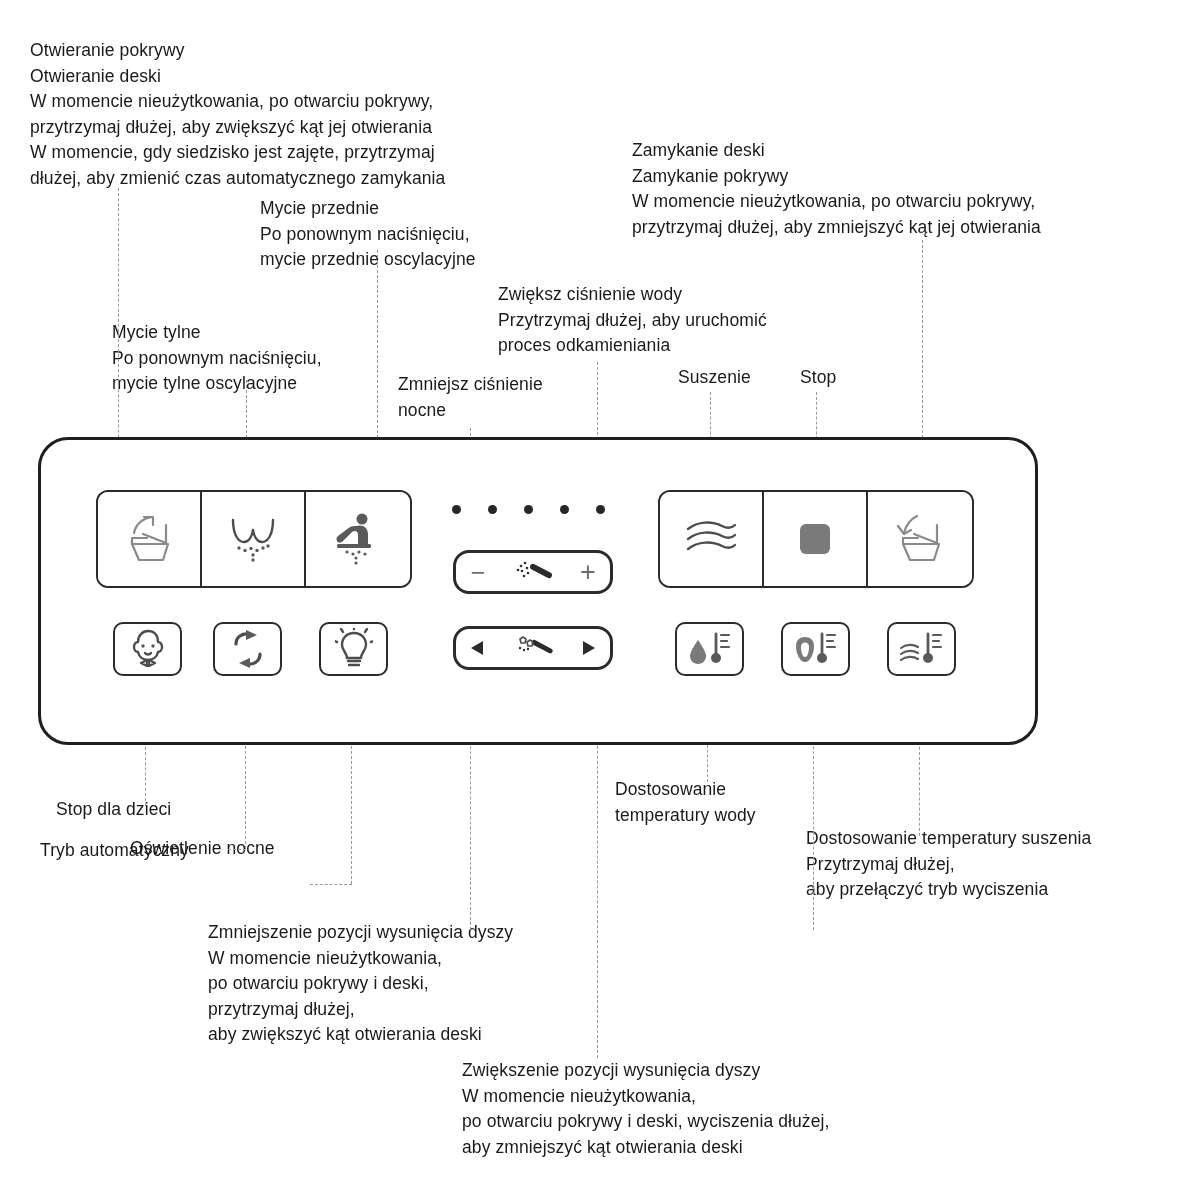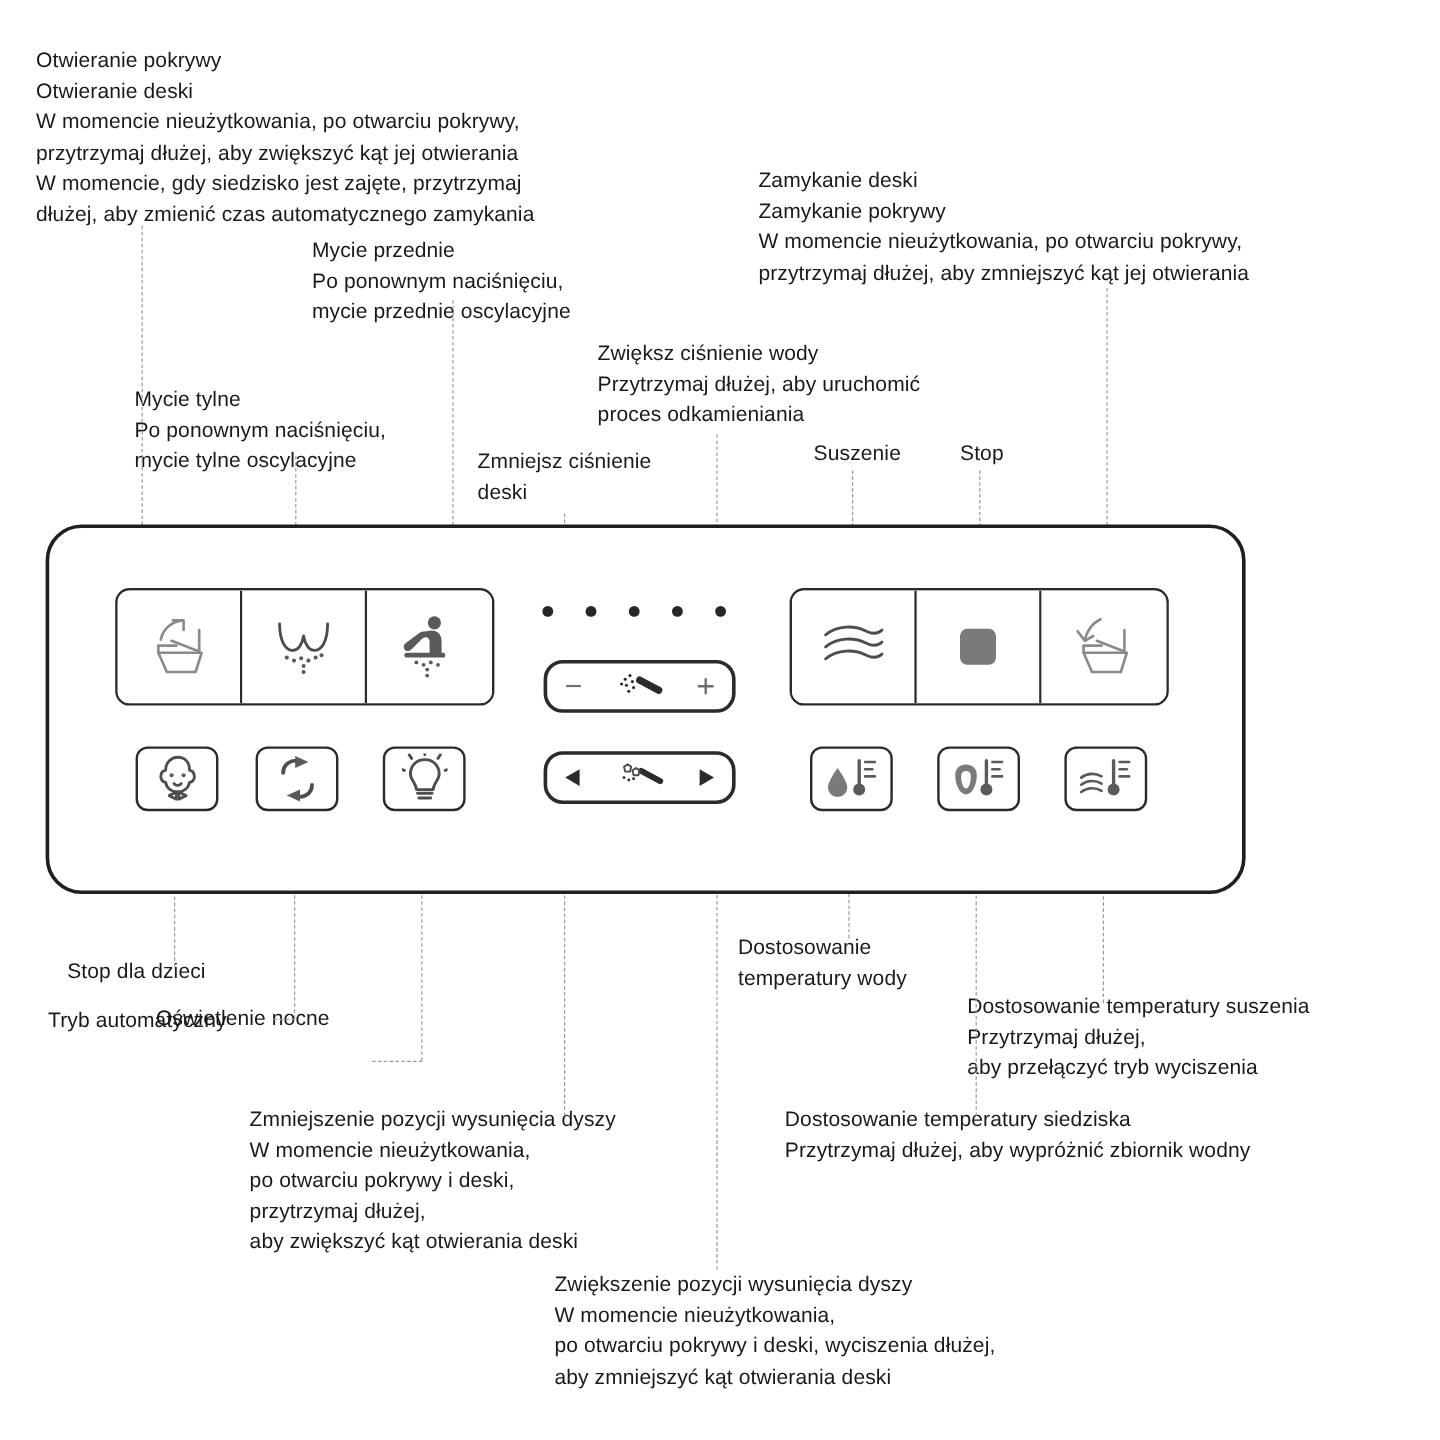--- a/index.html
+++ b/index.html
@@ -129,21 +129,21 @@
   <div class="note" style="left:632px; top:138px;">Zamykanie deski
 Zamykanie pokrywy
 W momencie nieużytkowania, po otwarciu pokrywy,
 przytrzymaj dłużej, aby zmniejszyć kąt jej otwierania</div>
 
   <div class="note" style="left:498px; top:282px;">Zwiększ ciśnienie wody
 Przytrzymaj dłużej, aby uruchomić
 proces odkamieniania</div>
 
   <div class="note" style="left:398px; top:372px;">Zmniejsz ciśnienie
-deski</div>
+nocne</div>
 
   <div class="note" style="left:678px; top:365px;">Suszenie</div>
 
   <div class="note" style="left:800px; top:365px;">Stop</div>
 
   <div class="note" style="left:56px; top:797px;">Stop dla dzieci</div>
 
   <div class="note" style="left:40px; top:838px;">Tryb automatyczny</div>
 
   <div class="note" style="left:130px; top:836px;text-align:right;">Oświetlenie nocne</div>
@@ -155,22 +155,20 @@
 aby zwiększyć kąt otwierania deski</div>
 
   <div class="note" style="left:462px; top:1058px;">Zwiększenie pozycji wysunięcia dyszy
 W momencie nieużytkowania,
 po otwarciu pokrywy i deski, wyciszenia dłużej,
 aby zmniejszyć kąt otwierania deski</div>
 
   <div class="note" style="left:615px; top:777px;">Dostosowanie
 temperatury wody</div>
 
-  <div class="note" style="left:654px; top:920px;">Dostosowanie temperatury siedziska
-Przytrzymaj dłużej, aby wypróżnić zbiornik wodny</div>
 
   <div class="note" style="left:806px; top:826px;">Dostosowanie temperatury suszenia
 Przytrzymaj dłużej,
 aby przełączyć tryb wyciszenia</div>
 
   <div class="lead v" style="left:118px; top:188px; height:320px;"></div>
 
   <div class="lead v" style="left:377px; top:250px; height:258px;"></div>
 
   <div class="lead v" style="left:246px; top:380px; height:128px;"></div>

